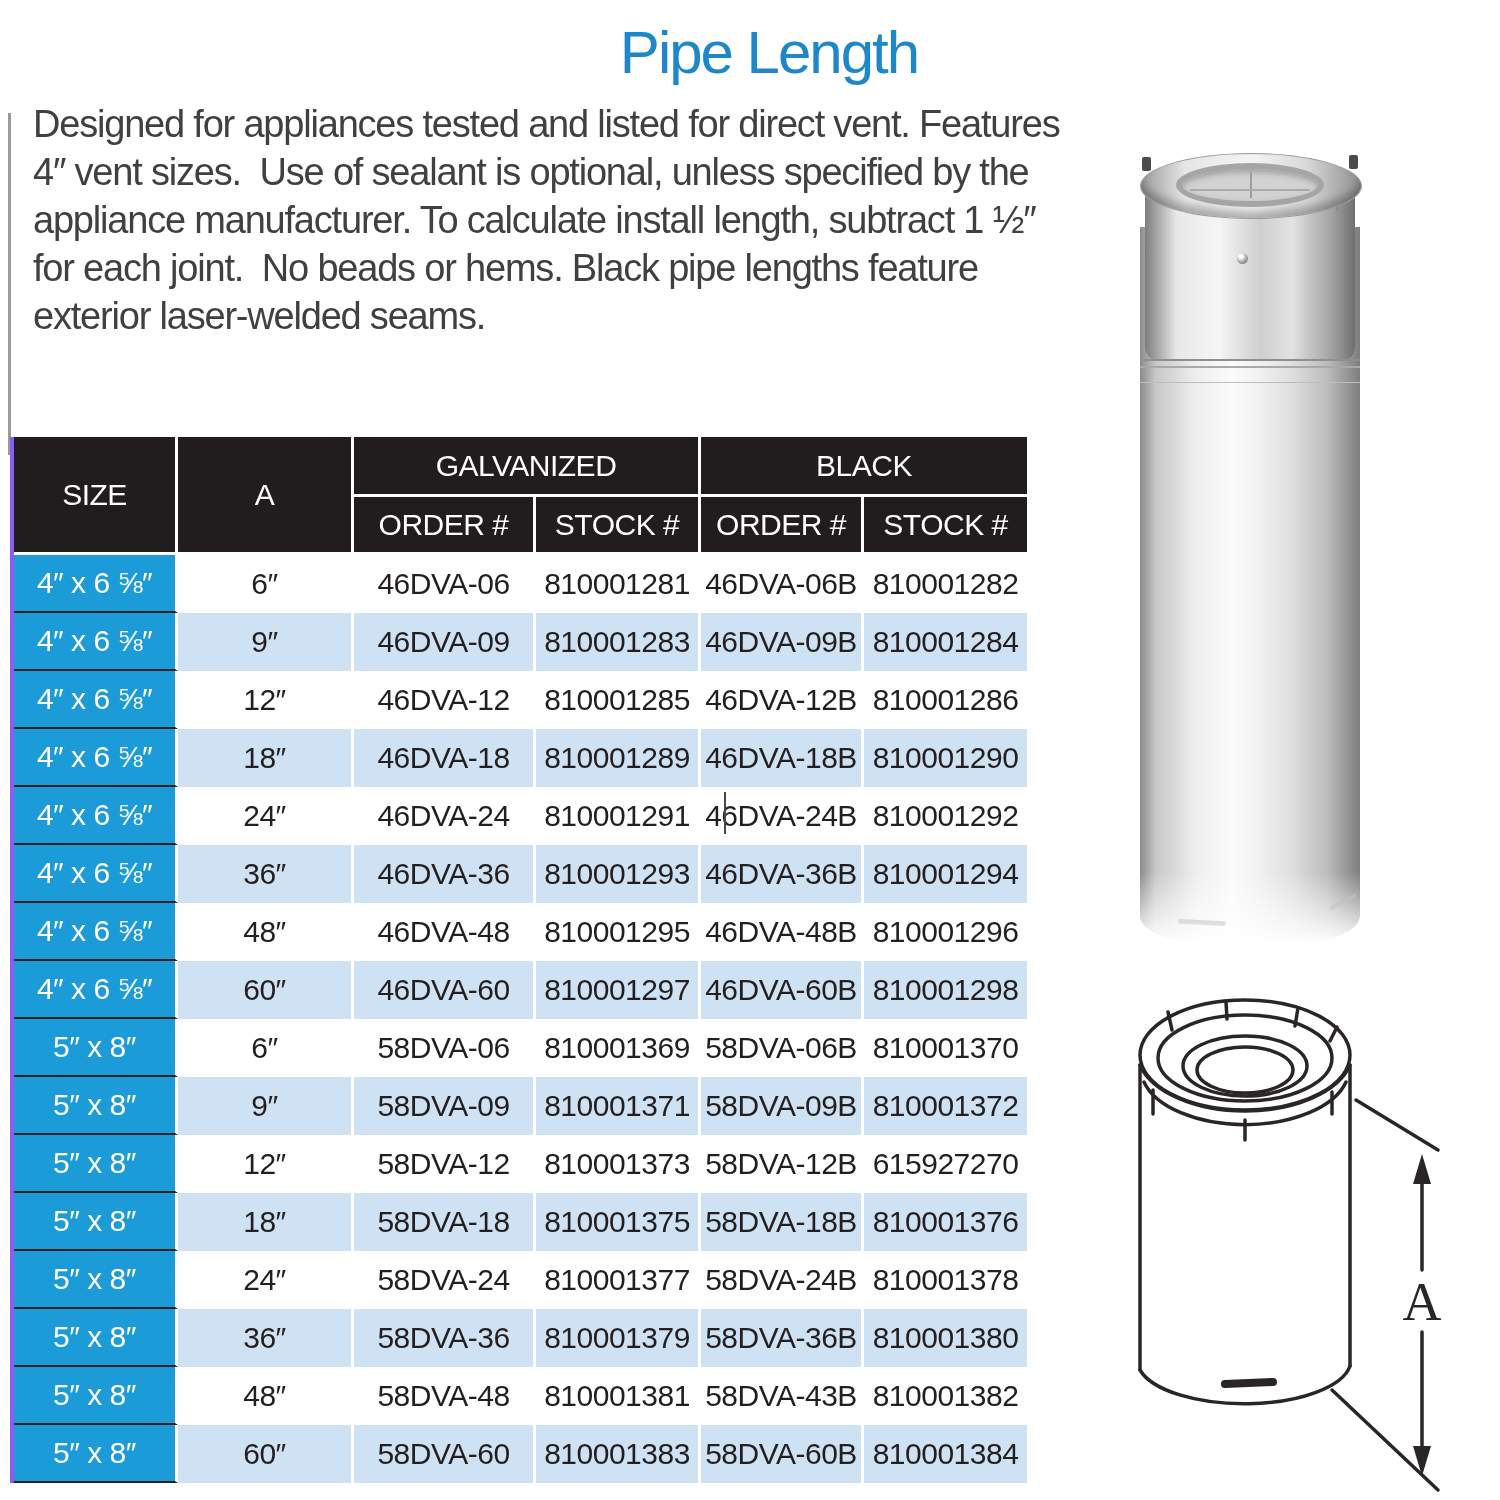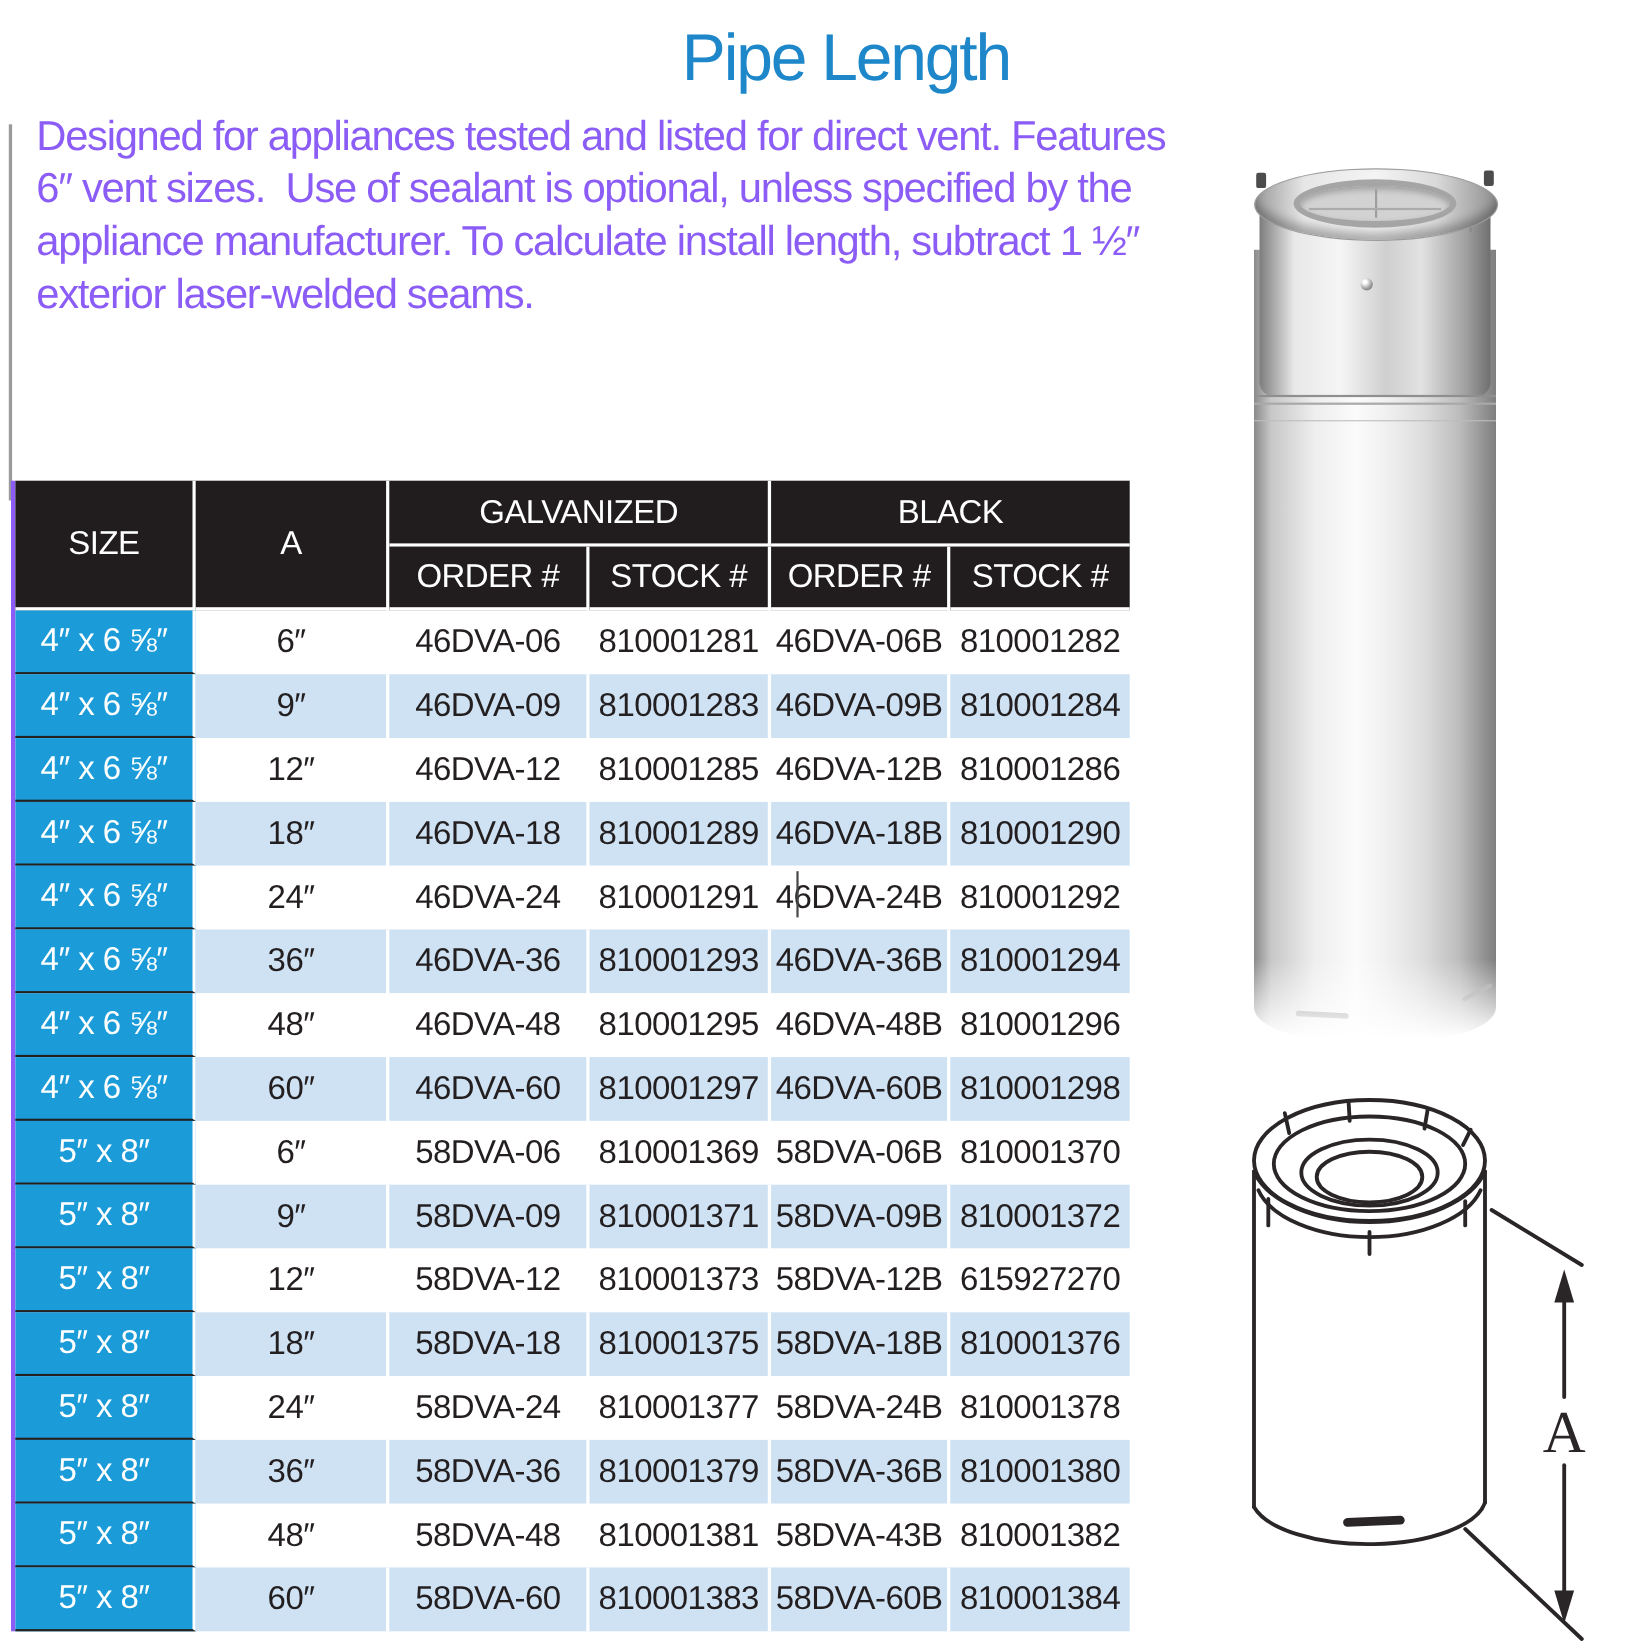--- a/index.html
+++ b/index.html
@@ -5,21 +5,21 @@
   html,body{margin:0;padding:0;background:#fff;}
   #stage{position:relative;width:1500px;height:1500px;background:#fff;overflow:hidden;
          font-family:"Liberation Sans",sans-serif;color:#231f20;}
 
   
   #page-title{position:absolute;left:38px;top:10px;width:1462px;text-align:center;
               font-size:60px;line-height:86px;letter-spacing:-2px;color:#1d87c9;}
 
   
   #intro{position:absolute;left:33px;top:100px;}
-  #intro .iline{white-space:pre;font-size:38px;line-height:48px;letter-spacing:-1.2px;color:#8b5cf6;}
+  #intro .iline{white-space:pre;font-size:38px;line-height:48px;letter-spacing:-1.2px;color:#404040;}
   #frame-line{position:absolute;left:8px;top:113px;width:3px;height:342px;background:#9a9a9a;}
 
   
   #pipe-table{position:absolute;left:10px;top:437px;width:1013px;
               border-collapse:separate;border-spacing:0;table-layout:fixed;
               border-left:4px solid #8b5cf6;}
   #pipe-table th,#pipe-table td{box-sizing:border-box;text-align:center;vertical-align:middle;
               padding:0;font-weight:400;letter-spacing:-0.5px;overflow:hidden;}
   #pipe-table thead th{background:#211d1e;color:#fff;font-size:30px;
               border-right:3px solid #fff;border-bottom:3px solid #fff;}
@@ -73,22 +73,23 @@
 <body>
 
 <div id="stage">
 
   <div id="page-title">Pipe Length</div>
 
   <div id="frame-line"></div>
 
   <div id="intro">
     <div class="iline">Designed for appliances tested and listed for direct vent. Features</div>
-    <div class="iline">6″ vent sizes.  Use of sealant is optional, unless specified by the</div>
+    <div class="iline">4″ vent sizes.  Use of sealant is optional, unless specified by the</div>
     <div class="iline">appliance manufacturer. To calculate install length, subtract 1 ½″</div>
+    <div class="iline">for each joint.  No beads or hems. Black pipe lengths feature</div>
     <div class="iline">exterior laser-welded seams.</div>
   </div>
 
   <table id="pipe-table">
     <colgroup>
       <col style="width:164px">
         <col style="width:176px">
         <col style="width:182px">
       <col style="width:165px">
         <col style="width:163px">

